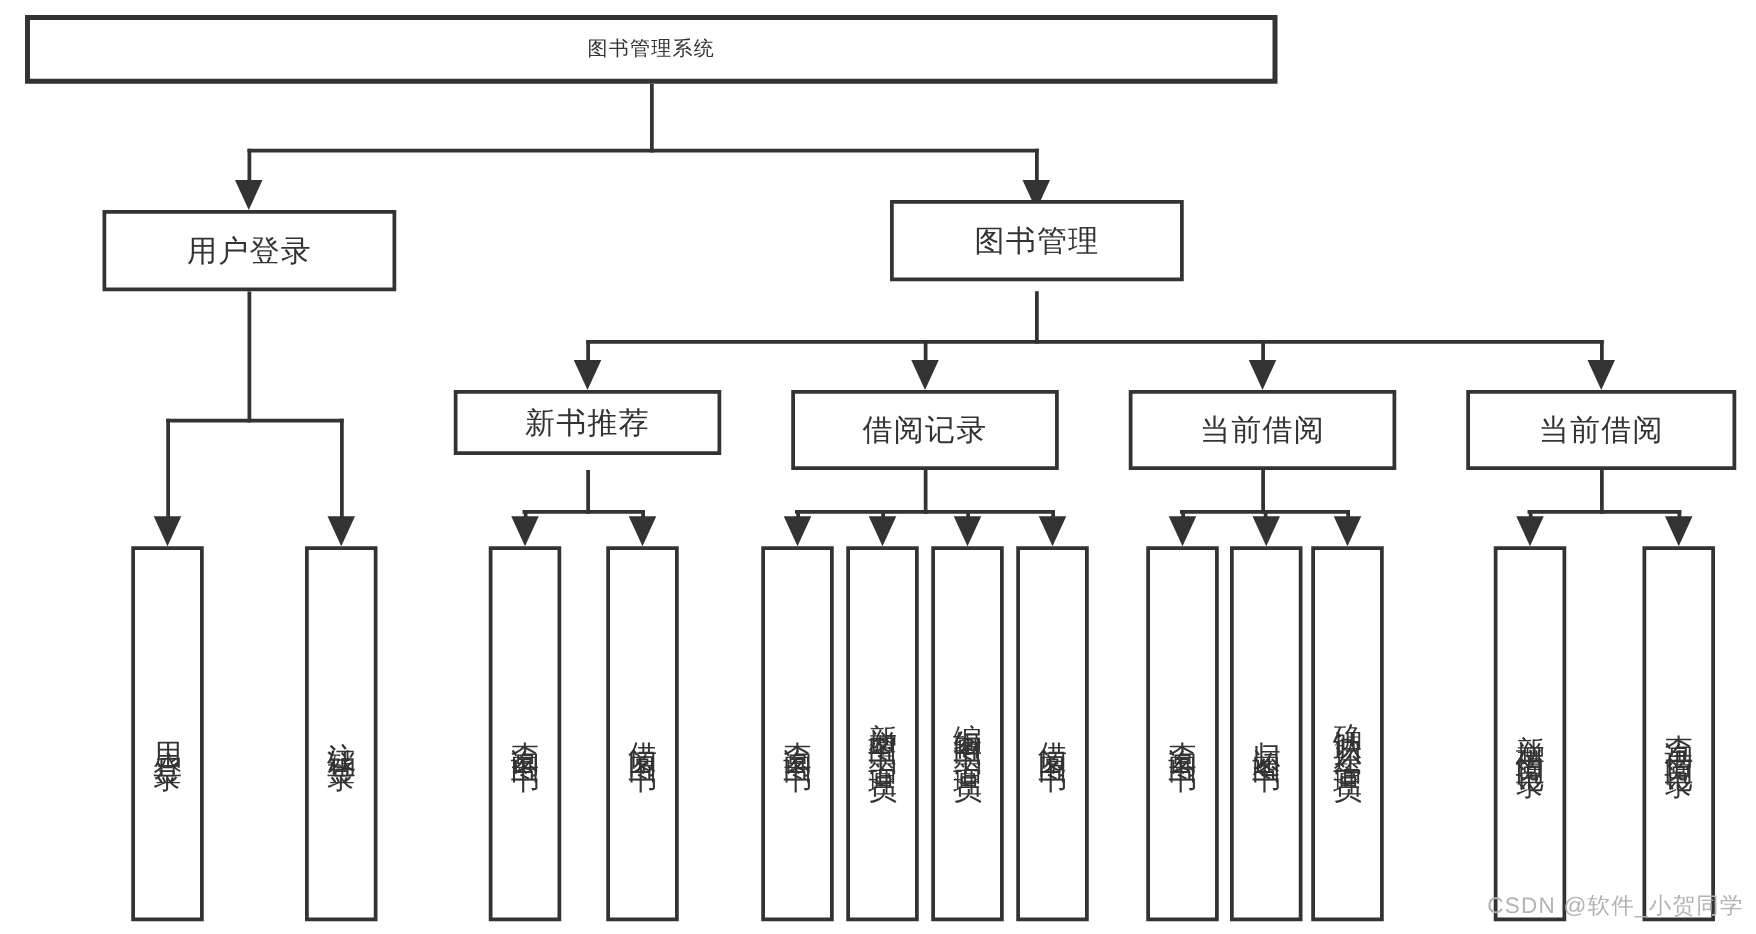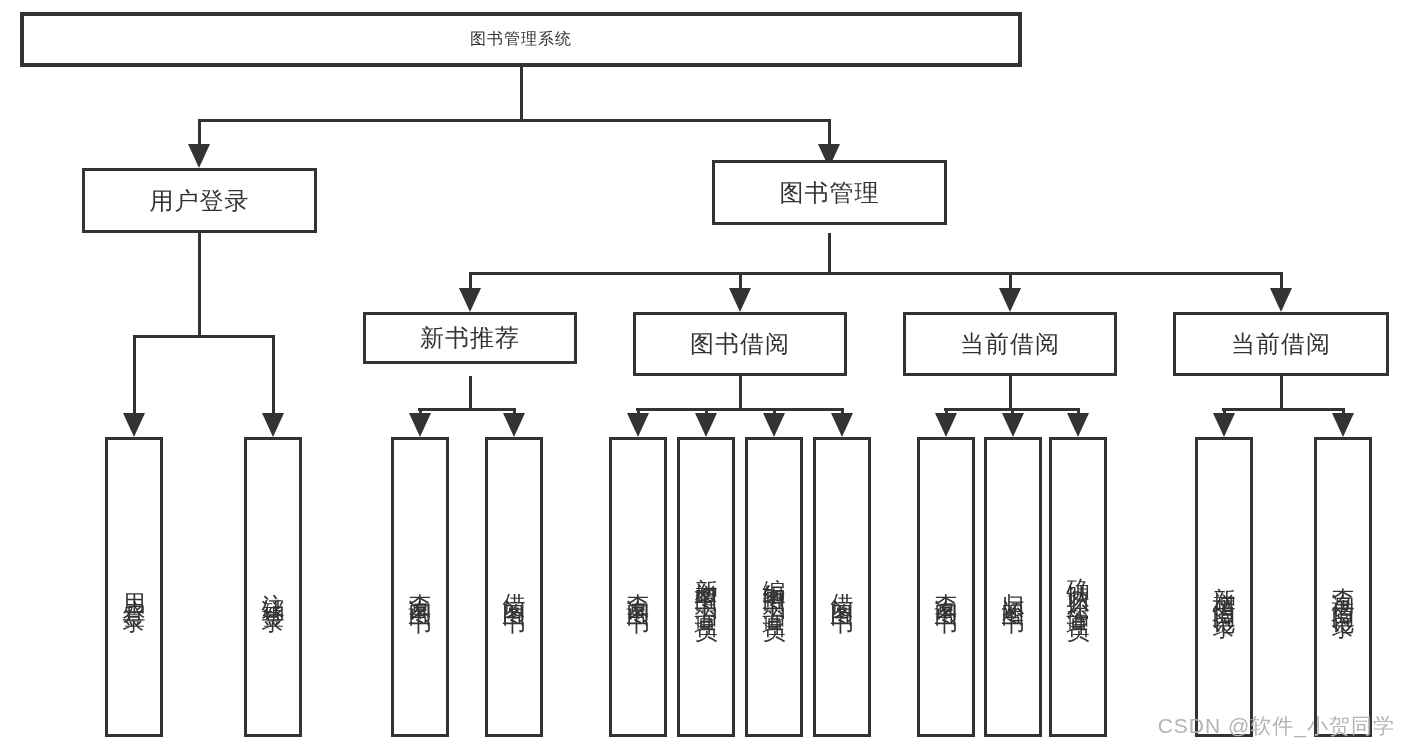--- a/index.html
+++ b/index.html
@@ -45,21 +45,21 @@
     position: absolute;
     width: 0; height: 0;
     border-left: 11px solid transparent;
     border-right: 11px solid transparent;
     border-top: 24px solid var(--line);
   }
   .watermark {
     position: absolute;
     right: 10px;
     top: 712px;
-    font-size: 21px;
+    font-size: 18px;
     color: var(--wm);
     letter-spacing: 1px;
     white-space: nowrap;
     text-align: center;
   }
 </style>
 </head>
 <body>
 
 <div class="canvas">
@@ -122,21 +122,21 @@
   <div class="vline" style="left:1342px;top:408px;height:12px;"></div>
   <div class="arrow" style="left:1213px;top:413px;"></div>
   <div class="arrow" style="left:1332px;top:413px;"></div>
 
   <div class="box box-root" style="left:20px;top:12px;width:1002px;height:55px;">图书管理系统</div>
 
   <div class="box" style="left:82px;top:168px;width:235px;height:65px;">用户登录</div>
   <div class="box" style="left:712px;top:160px;width:235px;height:65px;">图书管理</div>
 
   <div class="box" style="left:363px;top:312px;width:214px;height:52px;">新书推荐</div>
-  <div class="box" style="left:633px;top:312px;width:214px;height:64px;">图书借阅</div>
+  <div class="box" style="left:633px;top:312px;width:214px;height:64px;">借阅记录</div>
   <div class="box" style="left:903px;top:312px;width:214px;height:64px;">当前借阅</div>
   <div class="box" style="left:1173px;top:312px;width:216px;height:64px;">当前借阅</div>
 
   <div class="box vbox" style="left:105px;top:437px;width:58px;height:300px;">用户登录</div>
   <div class="box vbox" style="left:244px;top:437px;width:58px;height:300px;">注销登录</div>
 
   <div class="box vbox" style="left:391px;top:437px;width:58px;height:300px;">查询图书</div>
   <div class="box vbox" style="left:485px;top:437px;width:58px;height:300px;">借阅图书</div>
 
   <div class="box vbox" style="left:609px;top:437px;width:58px;height:300px;">查询图书</div>

